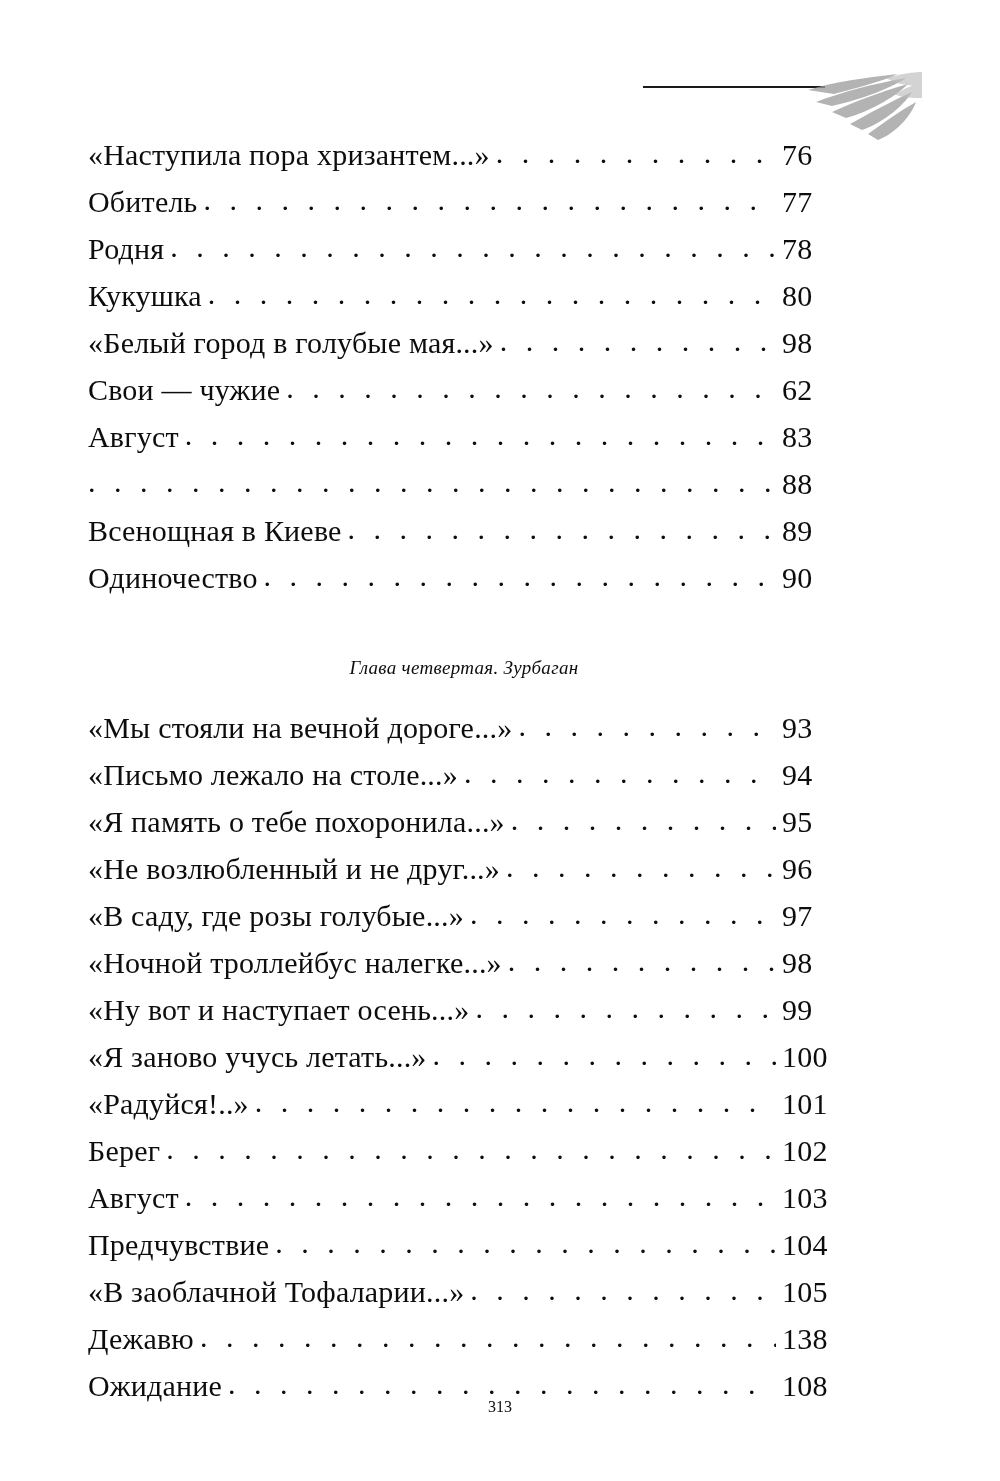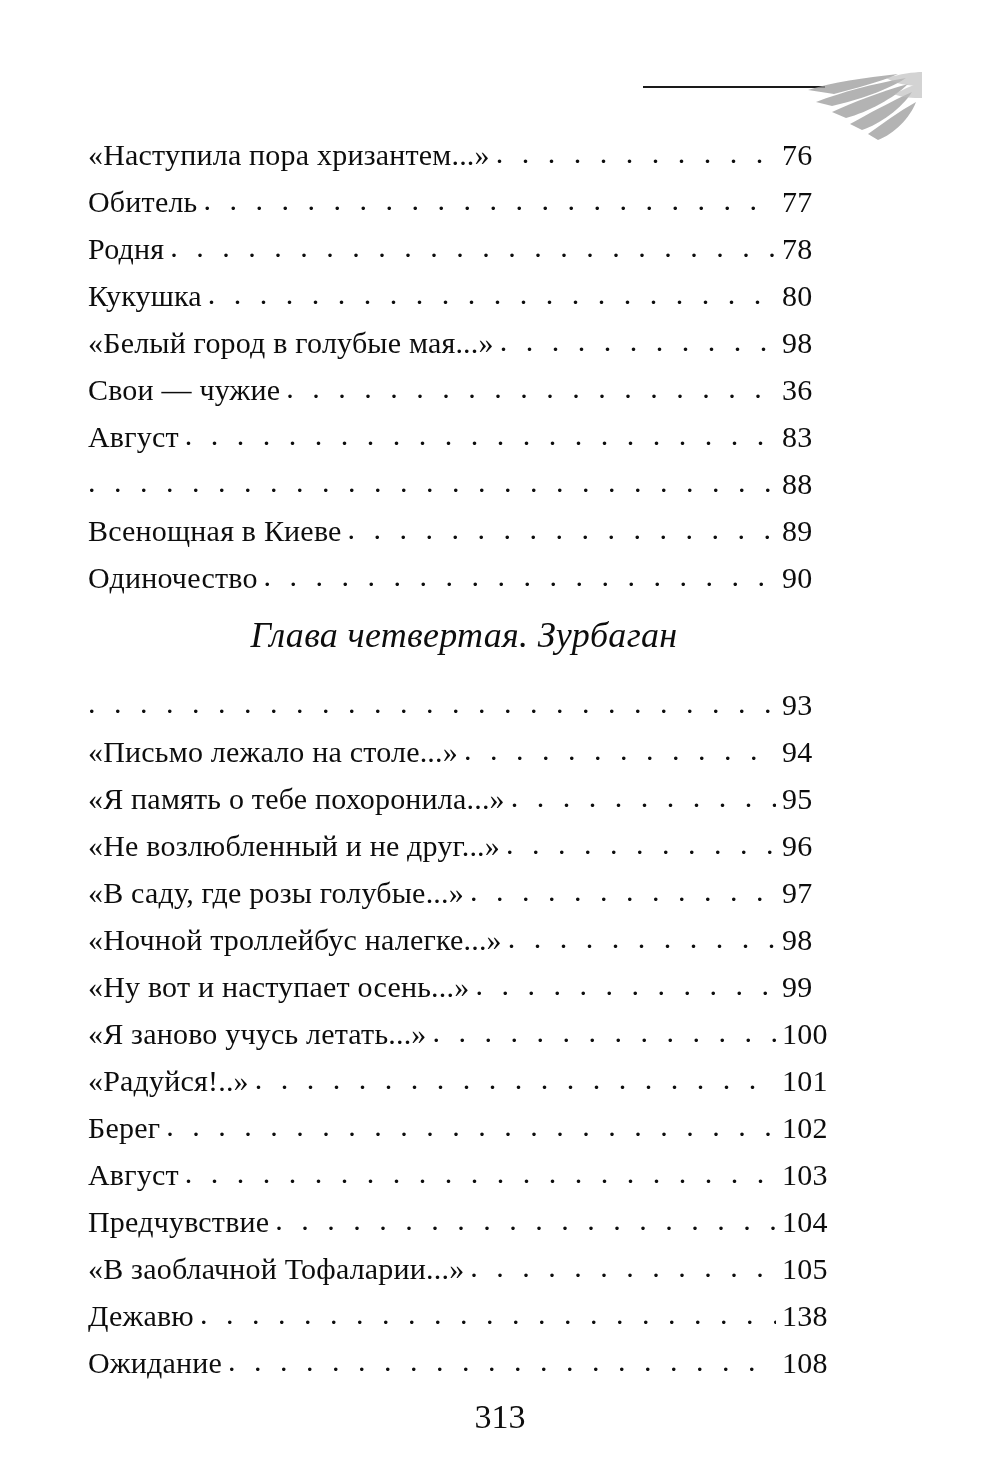--- a/index.html
+++ b/index.html
@@ -73,33 +73,33 @@
   }
   .toc-page {
     flex: 0 0 auto;
     padding-left: 6px;
     min-width: 58px;
   }
 
   .chapter-heading {
     text-align: center;
     font-style: italic;
-    font-size: 36px;
-    margin-top: 21px;
+    font-size: 19px;
+    margin-top: 64px;
     margin-bottom: 34px;
     letter-spacing: 0.3px;
   }
 
   .folio {
     position: absolute;
     left: 0;
     right: 0;
     top: 1398px;
     text-align: center;
-    font-size: 34px;
+    font-size: 16px;
   }
 </style>
 </head>
 <body>
 
 <div class="page">
 
   <div class="corner-rule"></div>
 
   <svg class="corner-ornament" viewBox="0 0 120 80">
@@ -146,21 +146,21 @@
 
       <div class="toc-entry">
         <span class="toc-title">«Белый город в голубые мая...»</span>
         <span class="toc-dots">. . . . . . . . . . . . . . . . . . . . . . . . . . . . . . . . . . . . . . . . . . . . . .</span>
         <span class="toc-page">98</span>
       </div>
 
       <div class="toc-entry">
         <span class="toc-title">Свои — чужие</span>
         <span class="toc-dots">. . . . . . . . . . . . . . . . . . . . . . . . . . . . . . . . . . . . . . . . . . . . . .</span>
-        <span class="toc-page">36</span>
+        <span class="toc-page">62</span>
       </div>
 
       <div class="toc-entry">
         <span class="toc-title">Август</span>
         <span class="toc-dots">. . . . . . . . . . . . . . . . . . . . . . . . . . . . . . . . . . . . . . . . . . . . . .</span>
         <span class="toc-page">83</span>
       </div>
 
       <div class="toc-entry">
         <span class="toc-dots">. . . . . . . . . . . . . . . . . . . . . . . . . . . . . . . . . . . . . . . . . . . . . .</span>
@@ -179,20 +179,21 @@
         <span class="toc-page">90</span>
       </div>
 
     </div>
 
     <div class="chapter-heading">Глава четвертая. Зурбаган</div>
 
     <div class="toc-list">
 
       <div class="toc-entry">
+        <span class="toc-title">«Мы стояли на вечной дороге...»</span>
         <span class="toc-dots">. . . . . . . . . . . . . . . . . . . . . . . . . . . . . . . . . . . . . . . . . . . . . .</span>
         <span class="toc-page">93</span>
       </div>
 
       <div class="toc-entry">
         <span class="toc-title">«Письмо лежало на столе...»</span>
         <span class="toc-dots">. . . . . . . . . . . . . . . . . . . . . . . . . . . . . . . . . . . . . . . . . . . . . .</span>
         <span class="toc-page">94</span>
       </div>
 

